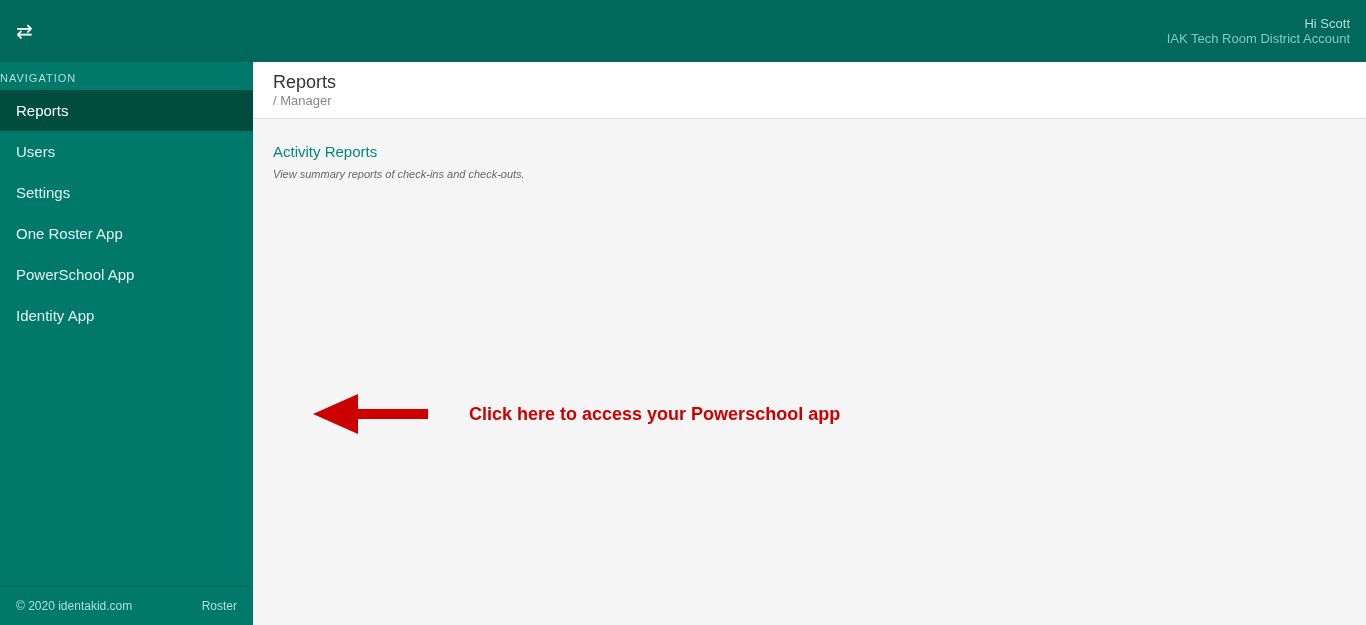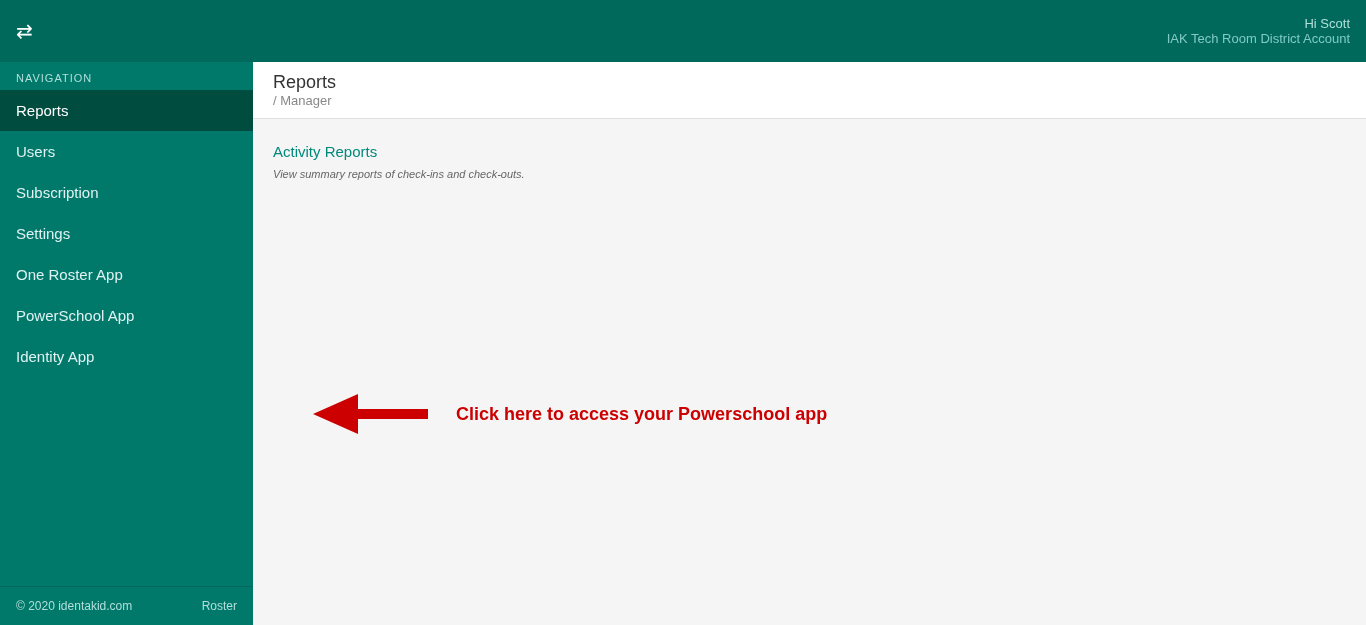--- a/index.html
+++ b/index.html
@@ -72,21 +72,21 @@
     
     .sidebar {
       width: 253px;
       background-color: #00796b;
       display: flex;
       flex-direction: column;
       flex-shrink: 0;
     }
 
     .nav-label {
-      padding: 10px 16px 6px 16px;
+      padding: 10px 16px 6px 0;
       font-size: 11px;
       color: #b2dfdb;
       letter-spacing: 1px;
       text-transform: uppercase;
     }
 
     .nav-item {
       padding: 12px 16px;
       color: #e0f2f1;
       font-size: 15px;
@@ -165,21 +165,21 @@
       font-style: italic;
     }
 
     
     .annotation-container {
       position: absolute;
       top: 270px;
       left: 60px;
       display: flex;
       align-items: center;
-      gap: 3px;
+      gap: 16px;
     }
 
     .annotation-text {
       color: #cc0000;
       font-size: 18px;
       font-weight: bold;
       margin-left: 20px;
     }
 
     .arrow-svg {
@@ -199,21 +199,20 @@
   </div>
 </div>
 
 <div class="main-layout">
 
   <nav class="sidebar">
     <div class="nav-label">NAVIGATION</div>
 
     <div class="nav-item active">Reports</div>
     <div class="nav-item">Users</div>
-    <div class="nav-item">Subscription</div>
     <div class="nav-item">Settings</div>
     <div class="nav-item">One Roster App</div>
     <div class="nav-item">PowerSchool App</div>
     <div class="nav-item">Identity App</div>
 
     <div class="sidebar-footer">
       <span>© 2020 identakid.com</span>
       <a href="#">Roster</a>
     </div>
   </nav>

